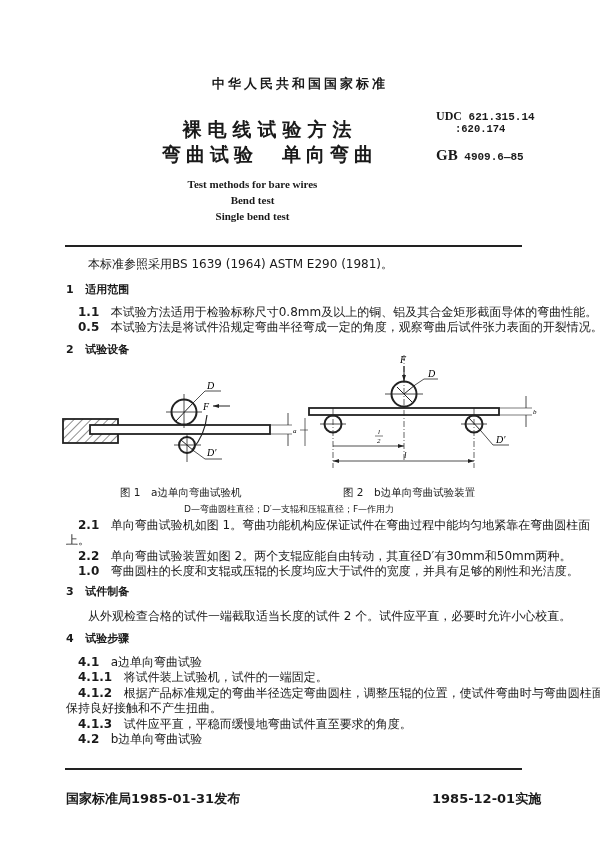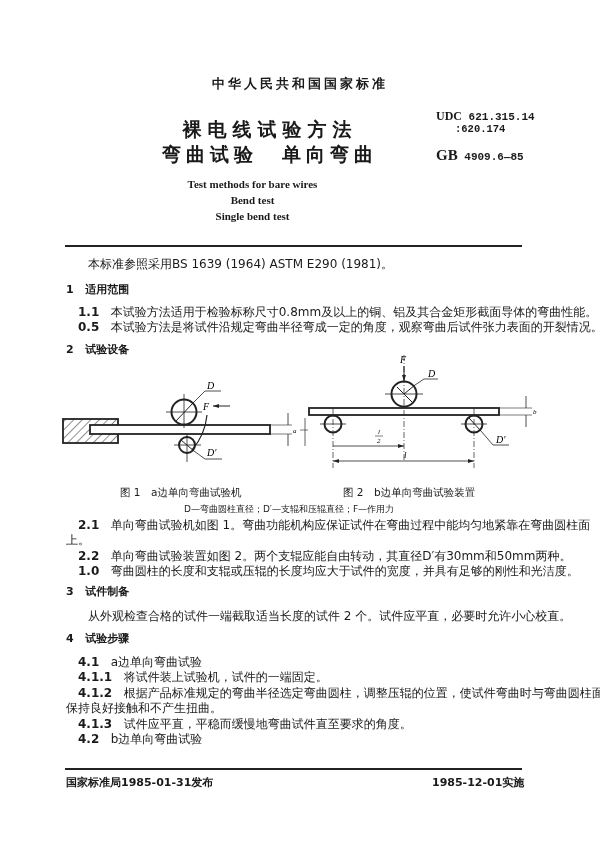--- a/index.html
+++ b/index.html
@@ -21,21 +21,21 @@
   .gb .lbl { font-family: "Liberation Serif", serif; font-size: 15px; }
   .rule { left: 65px; width: 457px; height: 0; border-top: 2px solid #222; }
   .r1 { top: 245px; }
   .r2 { top: 768px; }
   .txt { font-size: 12px; line-height: 14px; white-space: nowrap; }
   .num { font-weight: bold; font-family: "DejaVu Sans", sans-serif; display: inline-block; }
   .h { font-size: 11px; font-weight: bold; }
   .cap { font-size: 10.5px; }
   .cap-sub { font-size: 9px; }
   svg text { font-family: "Liberation Serif", serif; font-style: italic; }
-  .foot { font-size: 11px; font-weight: bold; }
+  .foot { font-size: 13px; font-weight: bold; margin-top: 16px; }
 </style>
 </head>
 <body>
 
 <div class="abs nation">中华人民共和国国家标准</div>
 <div class="abs title-cn t1">裸电线试验方法</div>
 <div class="abs title-cn t2">弯曲试验　单向弯曲</div>
 <div class="abs title-en e1">Test methods for bare wires</div>
 <div class="abs title-en e2">Bend test</div>
 <div class="abs title-en e3">Single bend test</div>

